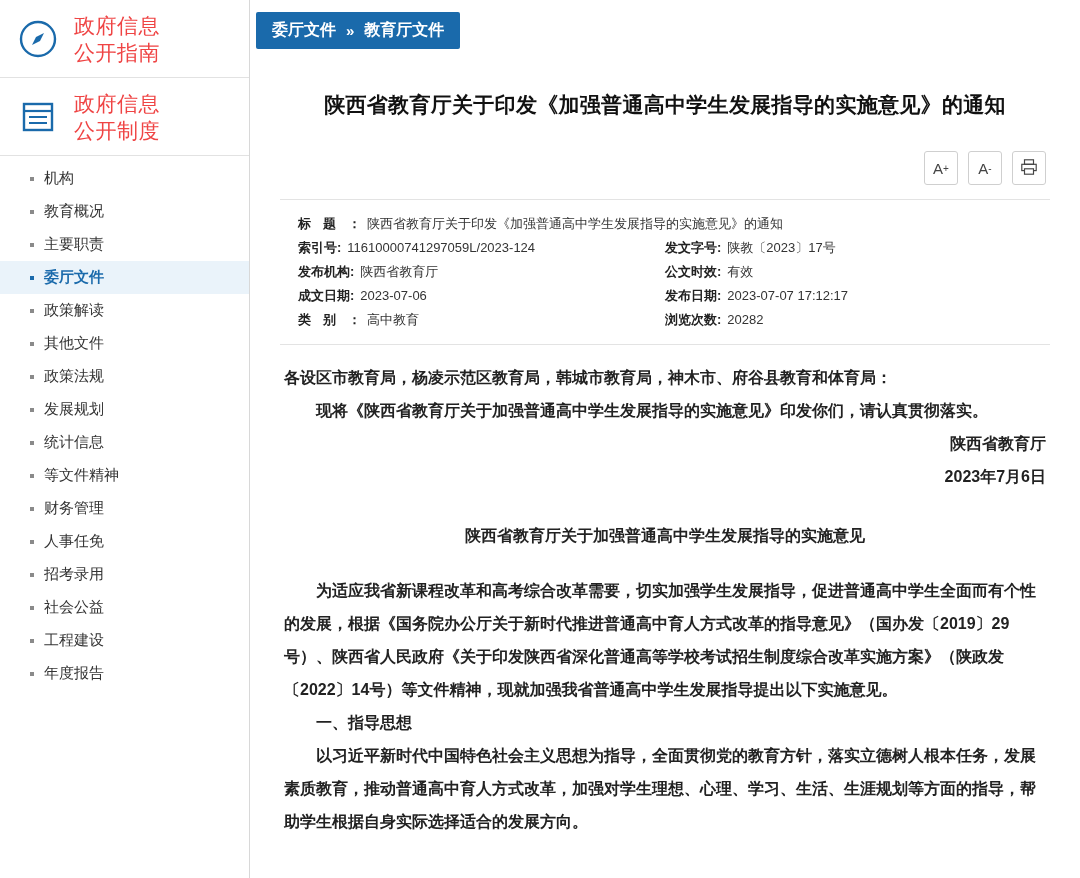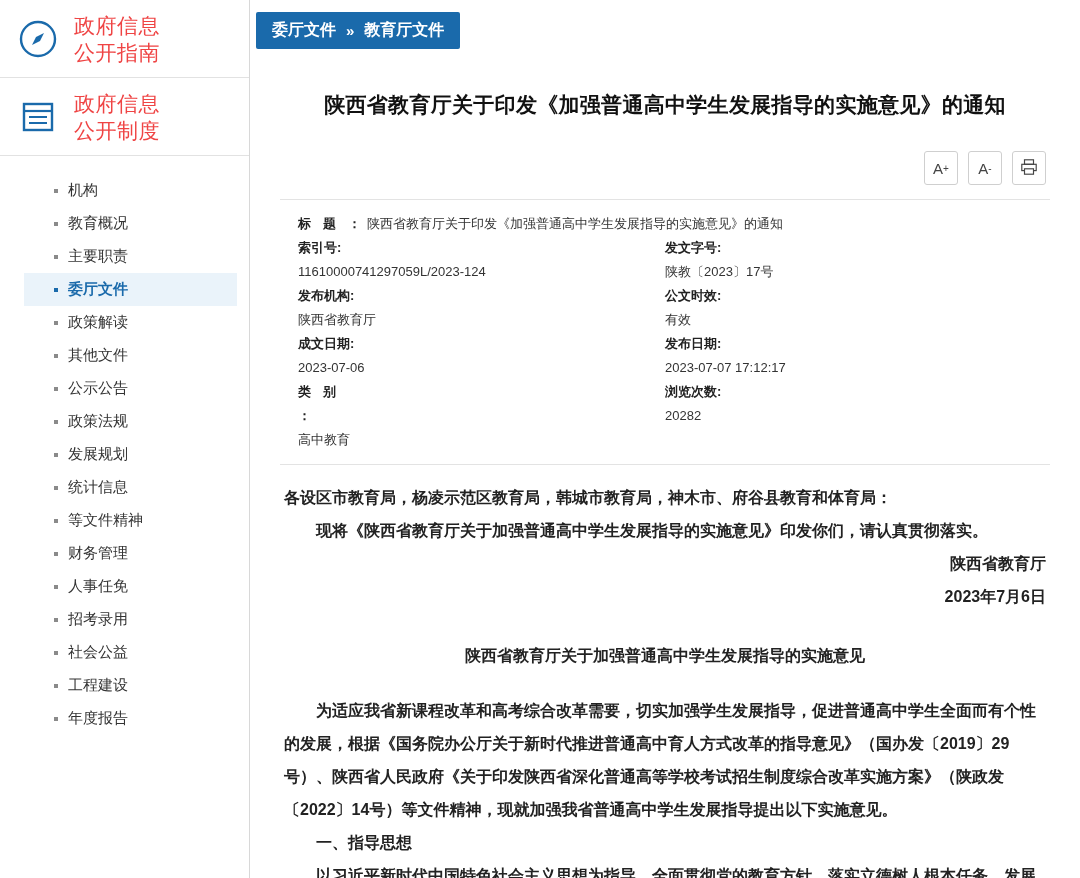--- a/index.html
+++ b/index.html
@@ -54,22 +54,22 @@
   }
   .side-card.active {
     background: #1a6aab;
     border-bottom: 1px solid #1a6aab;
   }
   .side-card.active .txt { color: #ffffff; }
   .side-card.active .glyph { color: #ffffff; }
 
   .nav-list {
     list-style: none;
-    margin: 12px;
-    padding: 6px 0 0 12px;
+    margin: 0;
+    padding: 6px 0 0 0;
   }
   .nav-item {
     display: flex;
     align-items: center;
     height: 33px;
     font-size: 15px;
     color: #333;
     padding-left: 44px;
     position: relative;
     box-sizing: border-box;
@@ -155,21 +155,21 @@
   }
   .meta-row {
     display: flex;
     line-height: 24px;
   }
   .meta-cell {
     display: flex;
     box-sizing: border-box;
   }
   .meta-cell.full { width: 100%; }
-  .meta-cell.half { width: 50%; flex-direction: column; }
+  .meta-cell.half { width: 50%; }
   .meta-label {
     font-weight: bold;
     color: #222;
     white-space: nowrap;
     margin-right: 6px;
   }
   .meta-label.spread {
     letter-spacing: 12px;
     margin-right: 0;
   }
@@ -252,24 +252,20 @@
       <li class="nav-item">
           <span class="bullet"></span>
           <span>政策解读</span>
         </li>
       <li class="nav-item">
           <span class="bullet"></span>
           <span>其他文件</span>
         </li>
       <li class="nav-item">
           <span class="bullet"></span>
-          <span>公示公告</span>
-        </li>
-      <li class="nav-item">
-          <span class="bullet"></span>
           <span>政策法规</span>
         </li>
       <li class="nav-item">
           <span class="bullet"></span>
           <span>发展规划</span>
         </li>
       <li class="nav-item">
           <span class="bullet"></span>
           <span>统计信息</span>
         </li>

